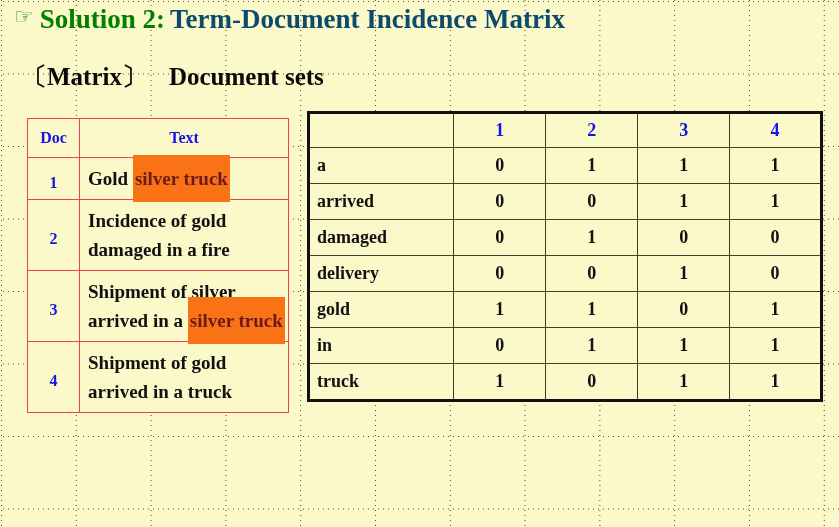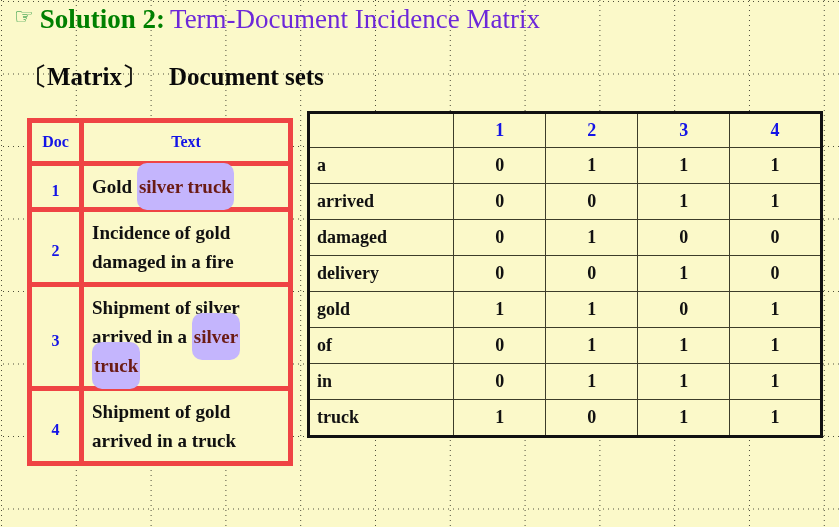--- a/index.html
+++ b/index.html
@@ -50,23 +50,23 @@
     font-family: "DejaVu Sans", sans-serif;
   }
   #title-green {
     color: #008000;
     font-size: 27px;
     font-weight: bold;
     letter-spacing: 0px;
     text-align: center;
   }
   #title-black {
-    color: #6d28d9;
+    color: #0c4a6e;
     font-size: 27px;
-    font-weight: normal;
+    font-weight: bold;
     margin-left: 5px;
   }
 
   
   #subtitle-line {
     position: absolute;
     left: 22px;
     top: 60px;
     white-space: nowrap;
     color: #0a0a0a;
@@ -85,21 +85,21 @@
   #doc-table {
     position: absolute;
     left: 27px;
     top: 118px;
     width: 261px;
     border-collapse: collapse;
     background: #fbf9c9;
     table-layout: fixed;
   }
   #doc-table td, #doc-table th {
-    border: 5px solid #ef4444;
+    border: 1px solid #ef4444;
     padding: 0;
     vertical-align: middle;
     background: transparent;
   }
   #doc-table .col-doc { width: 52px; }
   #doc-table .col-text { width: 209px; }
 
   .doc-head-cell {
     height: 38px;
     text-align: center;
@@ -116,25 +116,24 @@
     padding-top: 8px !important;
   }
   .doc-text {
     color: #111;
     font-size: 19px;
     font-weight: bold;
     line-height: 29px;
     padding: 6px 0 6px 8px !important;
   }
   .hl {
-    background: #c4b5fd;
+    background: #f97316;
     color: #6b1b14;
     padding: 13px 2px;
     box-decoration-break: clone;
-    border-radius: 10px;
     -webkit-box-decoration-break: clone;
   }
 
   
   #matrix-table {
     position: absolute;
     left: 307px;
     top: 111px;
     width: 516px;
     border-collapse: collapse;
@@ -267,27 +266,20 @@
           <td class="m-val">0</td>
         </tr>
         <tr>
           <td class="m-term">gold</td>
           <td class="m-val">1</td>
           <td class="m-val">1</td>
           <td class="m-val">0</td>
           <td class="m-val">1</td>
         </tr>
         <tr>
-          <td class="m-term">of</td>
-          <td class="m-val">0</td>
-          <td class="m-val">1</td>
-          <td class="m-val">1</td>
-          <td class="m-val">1</td>
-        </tr>
-        <tr>
           <td class="m-term">in</td>
           <td class="m-val">0</td>
           <td class="m-val">1</td>
           <td class="m-val">1</td>
           <td class="m-val">1</td>
         </tr>
         <tr>
           <td class="m-term">truck</td>
           <td class="m-val">1</td>
           <td class="m-val">0</td>

